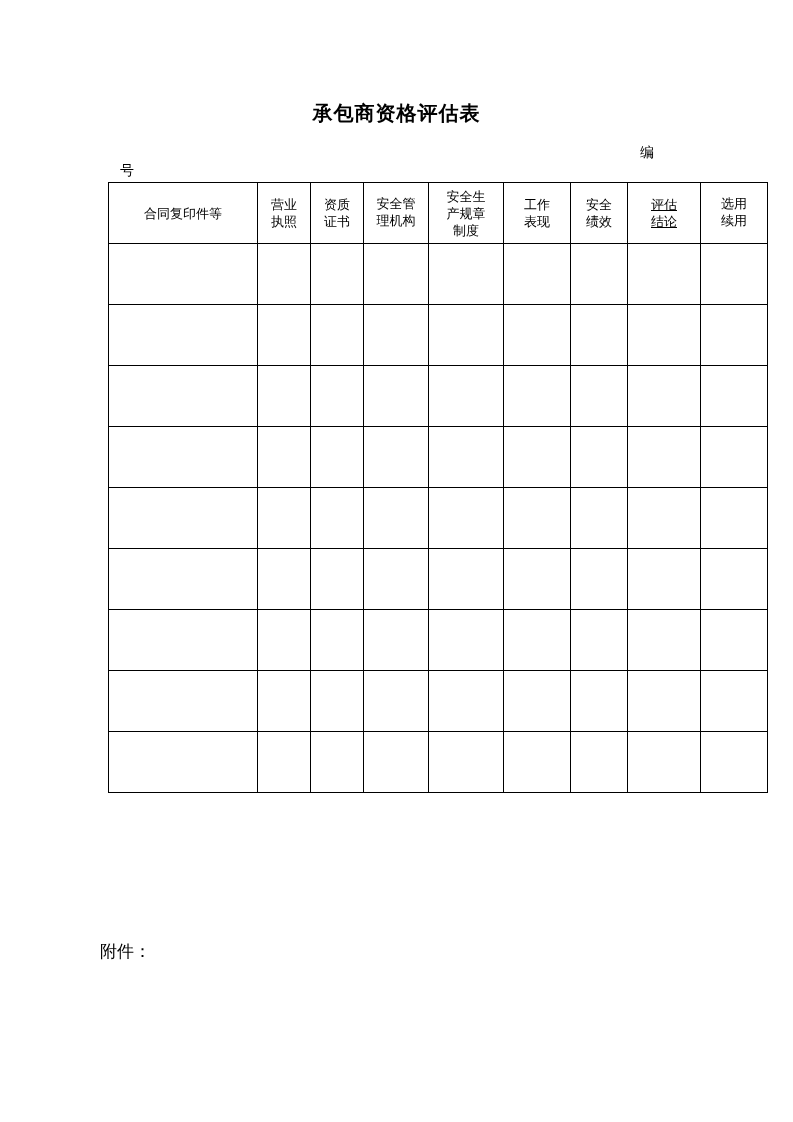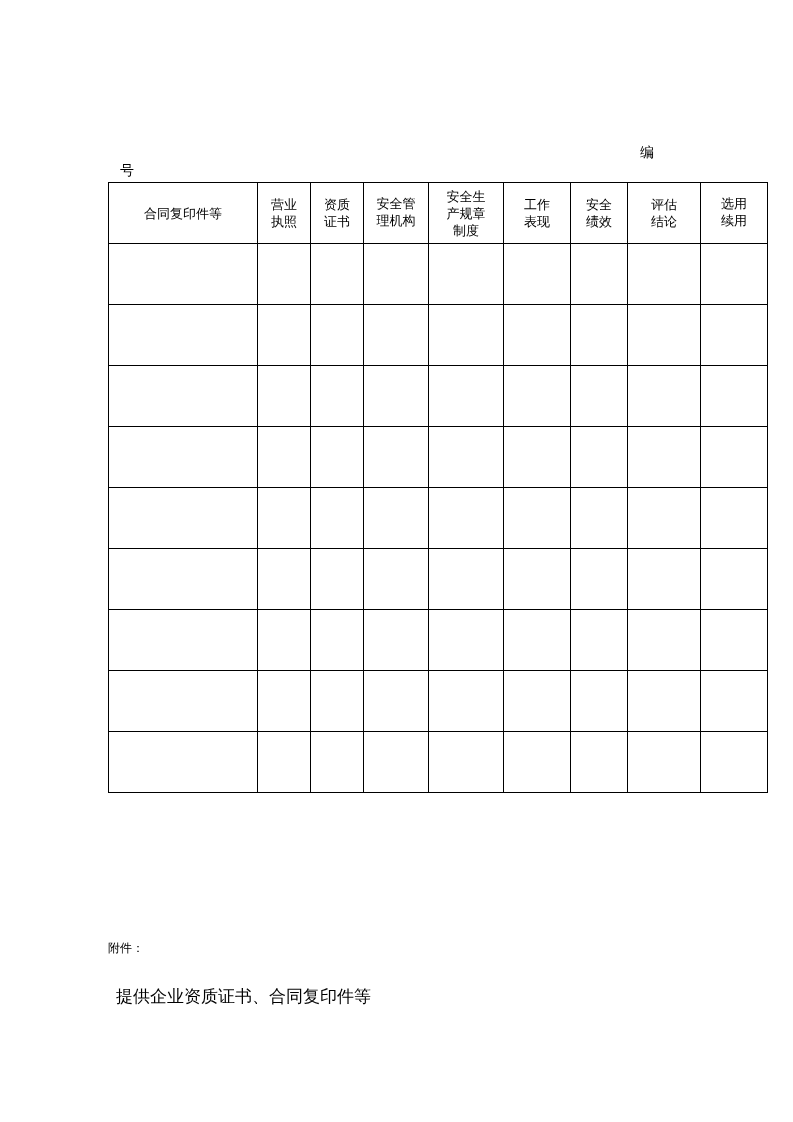--- a/index.html
+++ b/index.html
@@ -69,44 +69,45 @@
   }
   table.eval-table tbody td {
     height: 60px;
   }
   .col-name   { width: 148px; }
   .col-narrow { width: 52px; }
   .col-org    { width: 64px; font-family: Liberation Mono, monospace; }
   .col-rule   { width: 74px; }
   .col-mid    { width: 66px; }
   .col-mid2   { width: 56px; }
-  .col-res    { width: 72px; }
+  .col-res    { width: 72px; text-decoration: underline; }
   .col-use    { width: 66px; font-family: Liberation Mono, monospace; }
   .hdr-small {
     font-size: 12px;
     line-height: 16px;
   }
   .attachment-title {
     position: absolute;
     top: 940px;
-    left: 108px;
-    font-size: 12px;
+    left: 100px;
+    font-size: 17px;
   }
   .attachment-text {
     position: absolute;
     top: 985px;
     left: 116px;
     font-size: 17px;
   }
 </style>
 </head>
 <body>
 
 <div class="page">
 
+  <div class="doc-title">承包商资格评估表</div>
 
   <div class="serial-label">编</div>
   <div class="serial-label-2">号</div>
 
   <table class="eval-table">
     <thead>
       <tr>
         <th class="col-name">
           <div>合同复印件等</div>
         </th>
@@ -242,15 +243,14 @@
           <td class="col-rule"></td>
           <td class="col-mid"></td>
           <td class="col-mid2"></td>
           <td class="col-res"></td>
           <td class="col-use"></td>
         </tr>
       </tbody>
   </table>
 
   <div class="attachment-title">附件：</div>
-  <div class="attachment-text">提供企业资质证书、合同复印件等</div>
 
 </div>
 
 </body></html>

